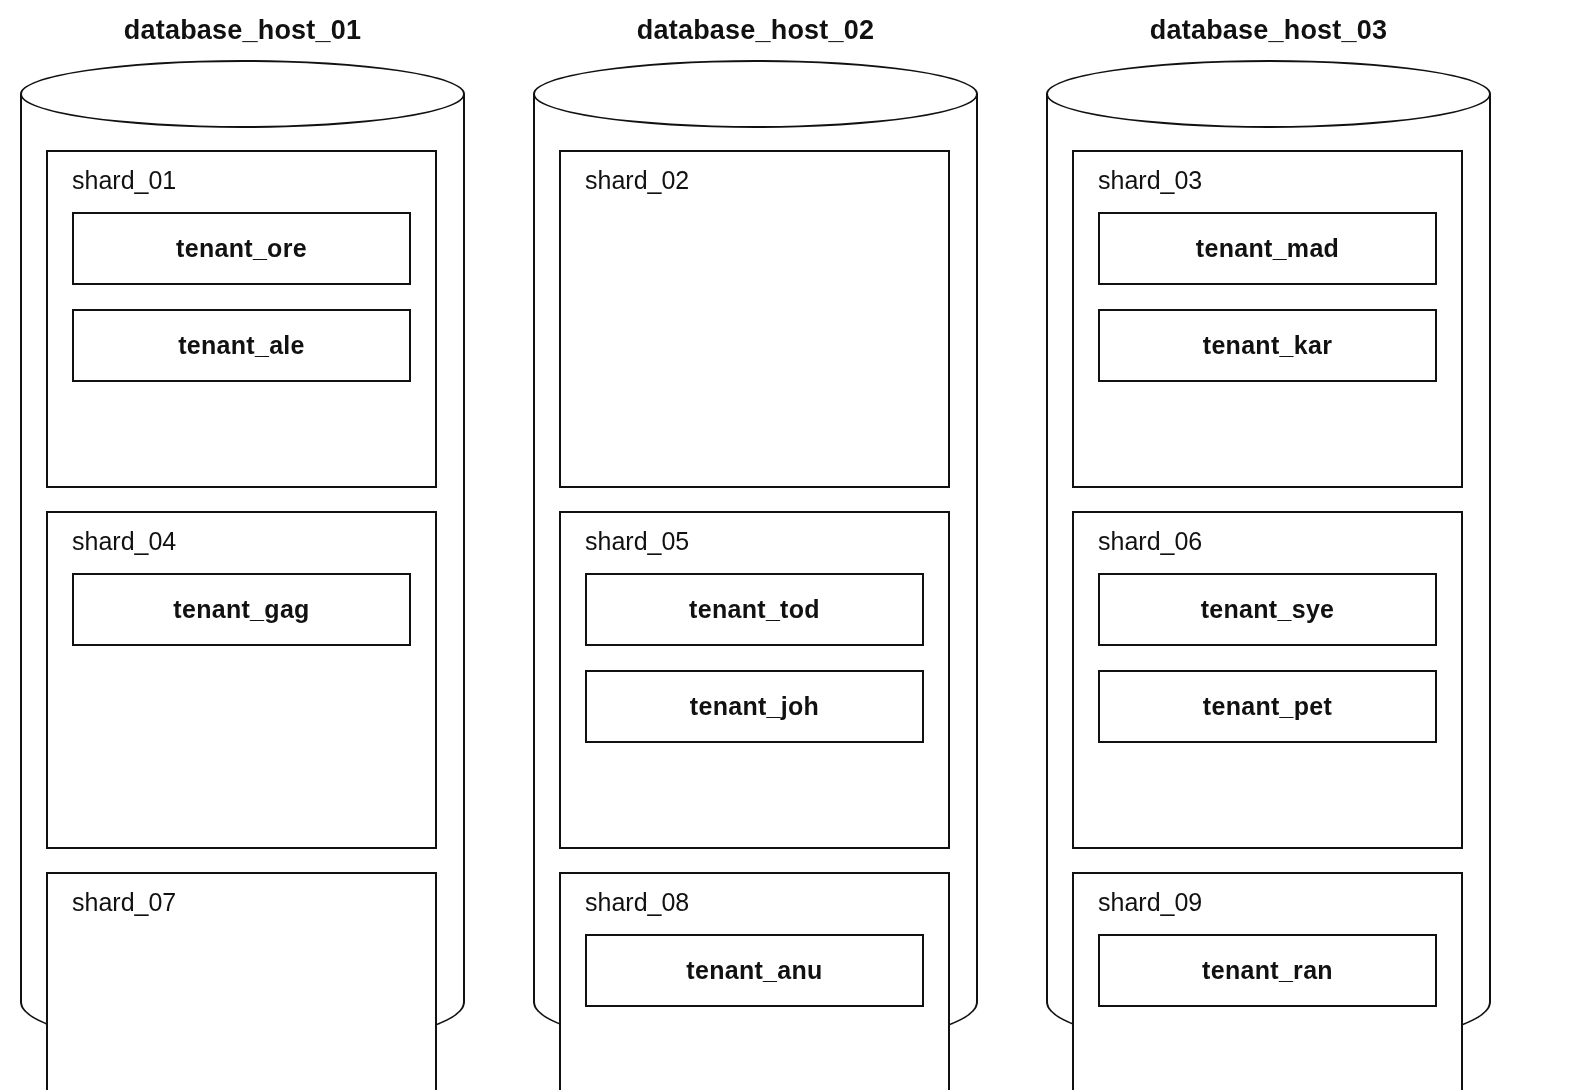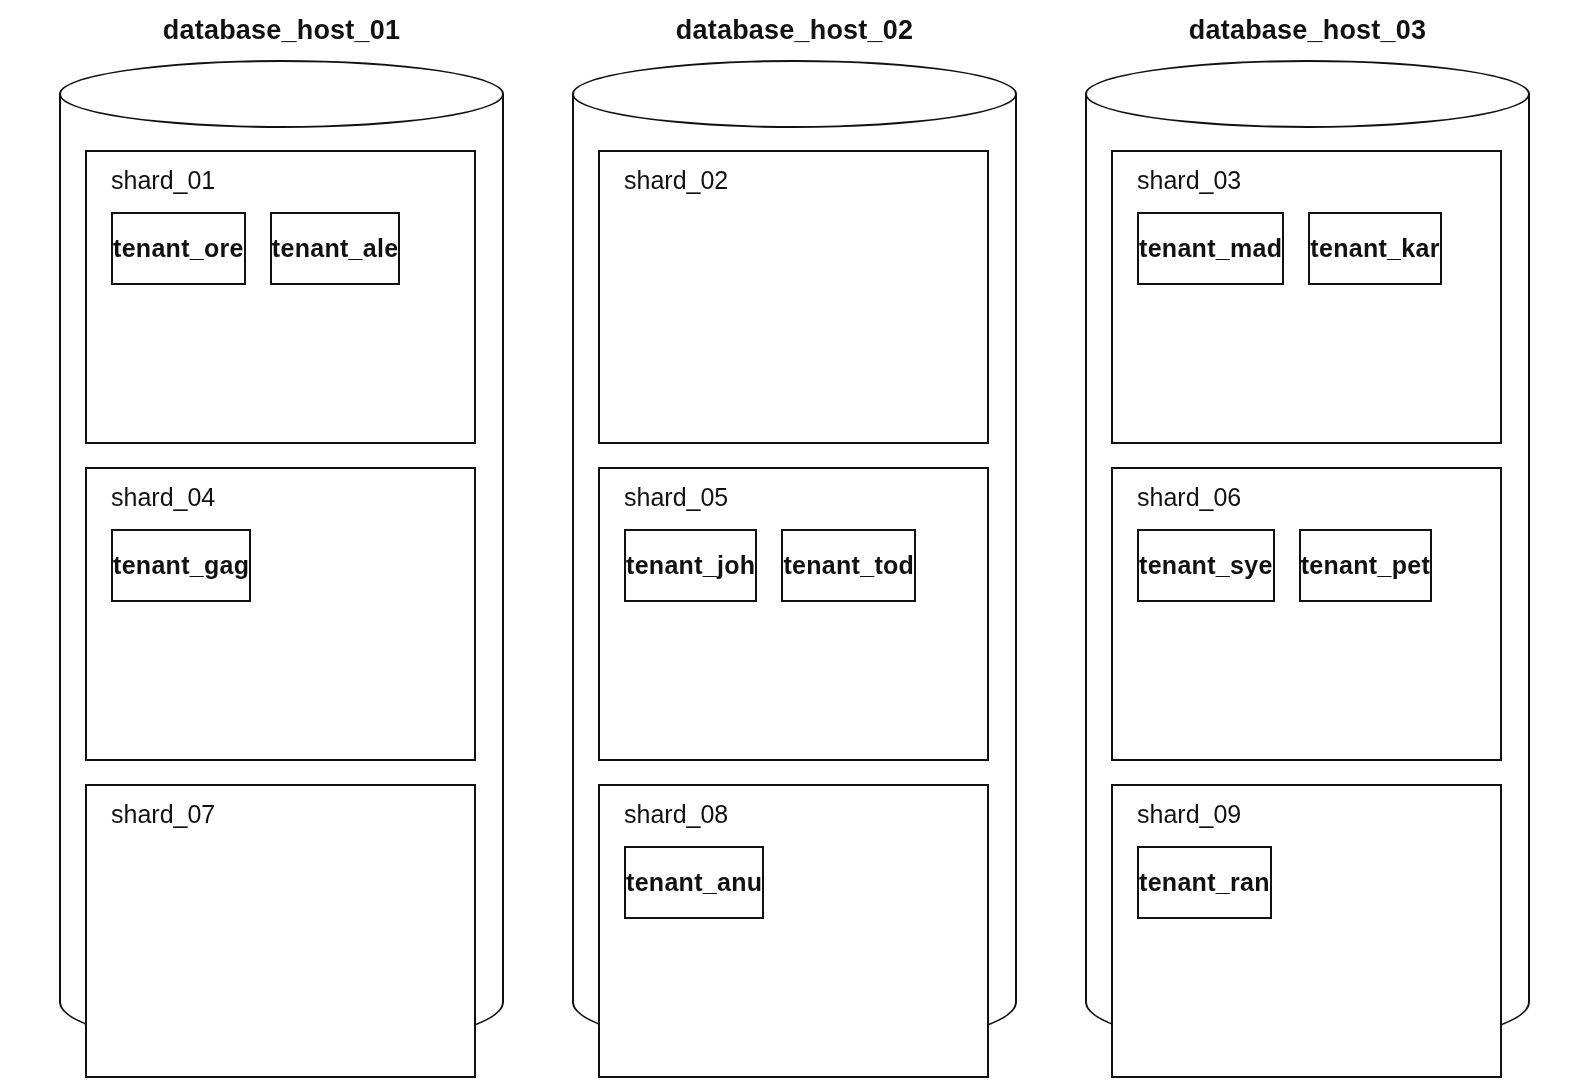--- a/index.html
+++ b/index.html
@@ -8,21 +8,21 @@
     background: #ffffff;
     width: 1594px;
     height: 1090px;
     overflow: hidden;
     font-family: "Liberation Sans", sans-serif;
     color: #111111;
   }
   .canvas {
     display: flex;
     gap: 68px;
-    padding-left: 59px;
+    padding-left: 20px;
     padding-top: 12px;
     box-sizing: border-box;
     width: 1594px;
     height: 1090px;
   }
   .host-col {
     flex: 0 0 auto;
     width: 445px;
   }
   .host-title {
@@ -59,37 +59,37 @@
     background: #ffffff;
   }
   .shards {
     position: absolute;
     left: 26px; right: 28px; top: 90px;
     display: flex;
     flex-direction: column;
     gap: 23px;
   }
   .shard {
-    height: 294px;
+    height: 338px;
     border: 2px solid #111111;
     box-sizing: border-box;
     background: #ffffff;
     padding: 12px 24px 24px 24px;
     display: flex;
     flex-direction: column;
   }
   .shard-label {
     font-size: 25px;
     font-weight: 400;
     line-height: 32px;
     margin-bottom: 16px;
   }
   .tenants {
     display: flex;
-    flex-direction: row;
+    flex-direction: column;
     gap: 24px;
   }
   .tenant {
     height: 73px;
     border: 2px solid #111111;
     box-sizing: border-box;
     display: flex;
     align-items: center;
     justify-content: center;
     font-size: 25px;
@@ -134,22 +134,22 @@
     <div class="cylinder">
       <div class="cyl-body"></div>
       <div class="cyl-top"></div>
       <div class="shards">
         <div class="shard">
           <div class="shard-label">shard_02</div>
         </div>
         <div class="shard">
           <div class="shard-label">shard_05</div>
           <div class="tenants">
+            <div class="tenant">tenant_tod</div>
             <div class="tenant">tenant_joh</div>
-            <div class="tenant">tenant_tod</div>
           </div>
         </div>
         <div class="shard">
           <div class="shard-label">shard_08</div>
           <div class="tenants">
             <div class="tenant">tenant_anu</div>
           </div>
         </div>
       </div>
     </div>

